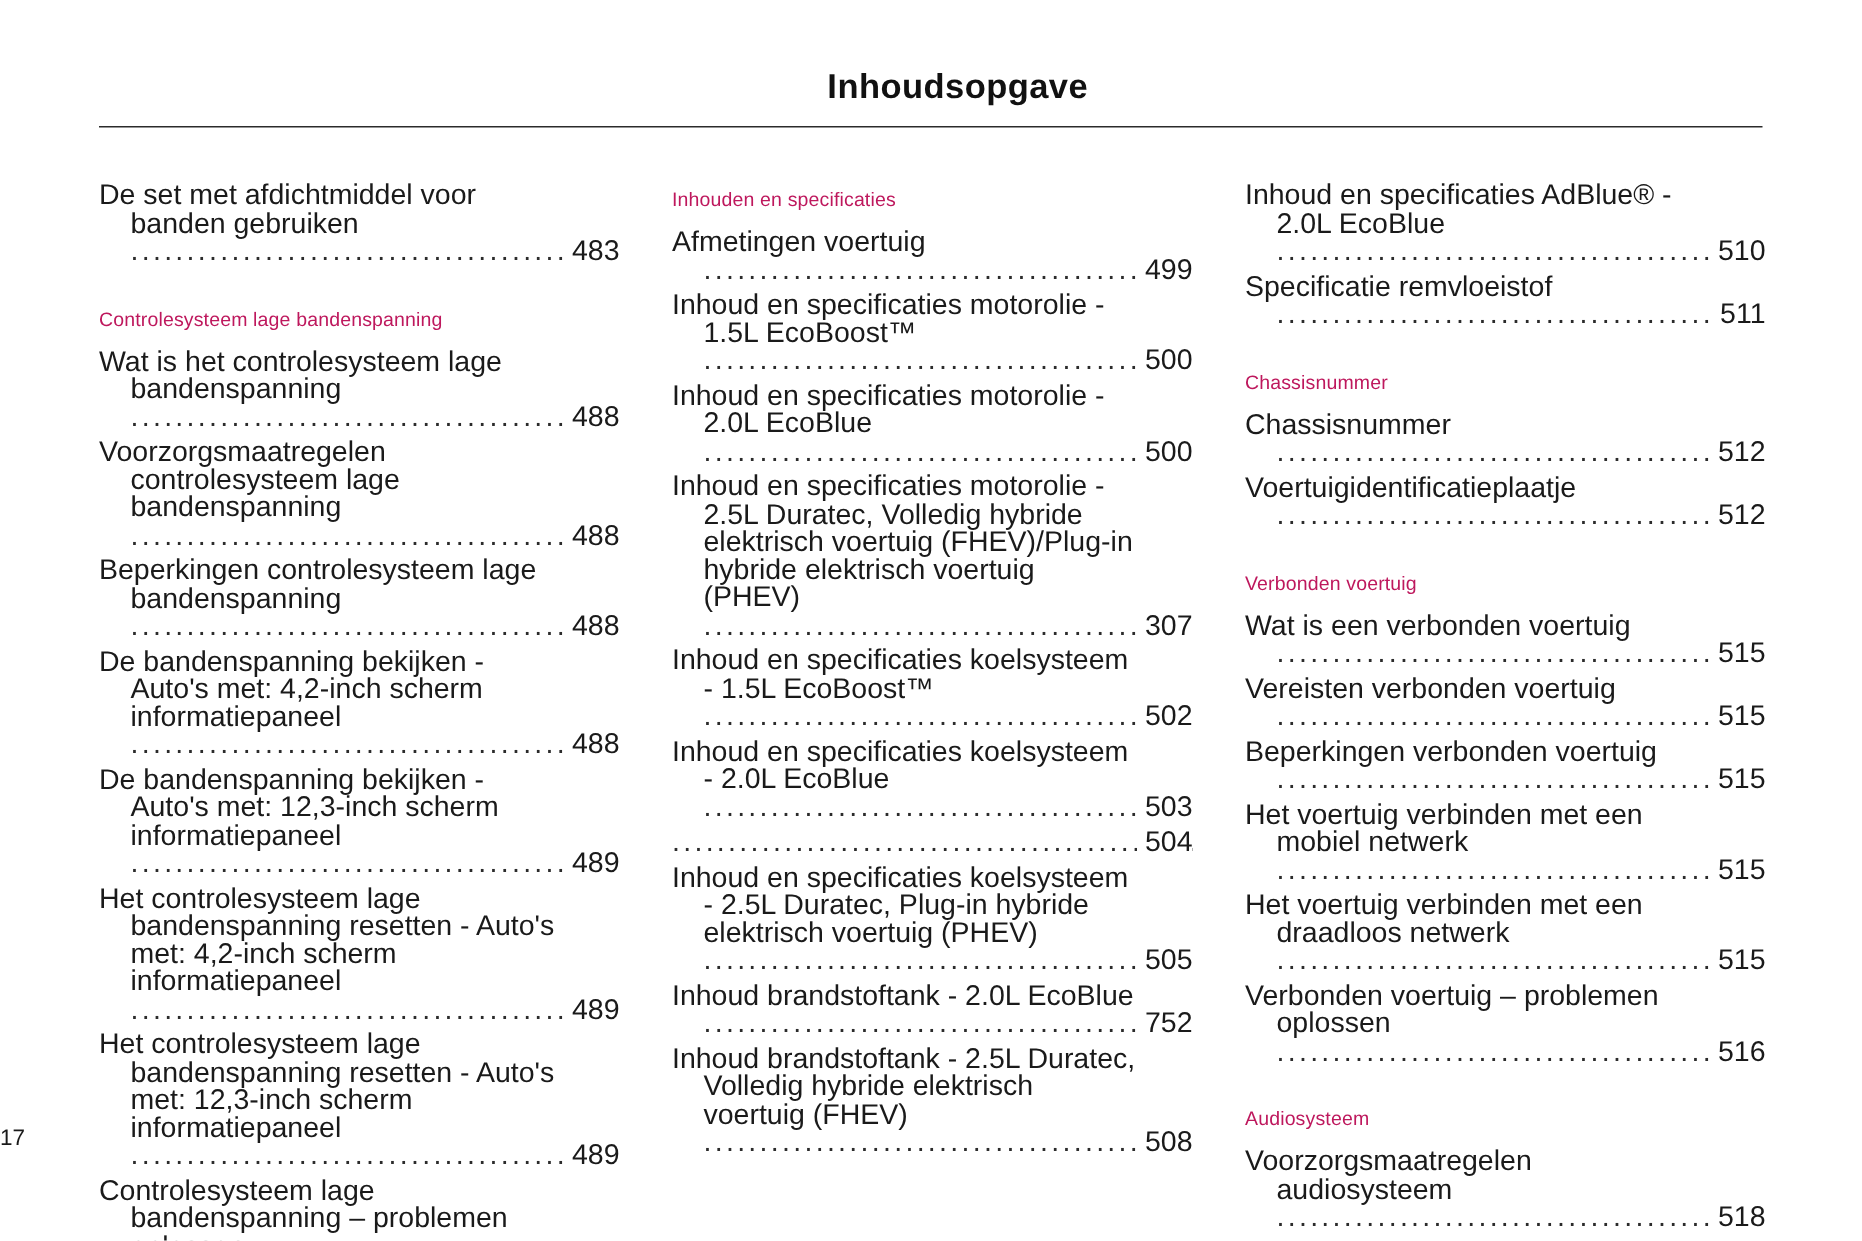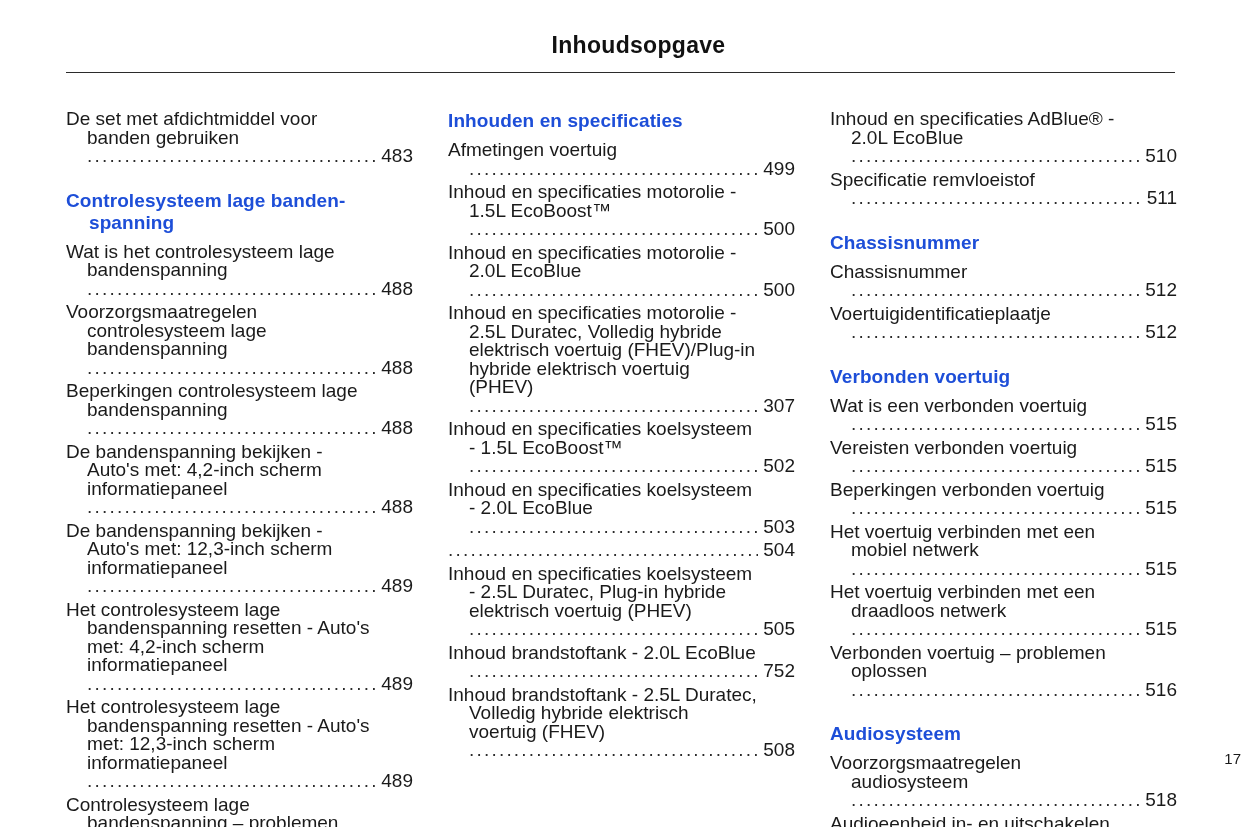--- a/index.html
+++ b/index.html
@@ -6,21 +6,21 @@
   html, body { background: #ffffff; }
   body {
     width: 1241px;
     height: 827px;
     position: relative;
     overflow: hidden;
     font-family: "Liberation Sans", "DejaVu Sans", sans-serif;
     color: #1a1a1a;
   }
   .page-title {
-    padding-top: 32px;
+    padding-top: 44px;
     text-align: center;
     font-size: 23px;
     font-weight: 700;
     letter-spacing: 0.3px;
     color: #111;
     margin-left: 36px;
   }
   .title-rule {
     border: 0;
     border-top: 1.5px solid #2b2b2b;
@@ -28,24 +28,24 @@
   }
   .toc-columns {
     display: flex;
     gap: 35px;
     padding: 37px 64px 0 66px;
     align-items: flex-start;
   }
   .toc-col { flex: 1 1 0; min-width: 0; }
   .toc-heading {
     margin: 24px 0 9px 0;
-    font-size: 19px;
+    font-size: 13px;
     line-height: 22px;
-    font-weight: 700;
-    color: #1d4ed8;
+    font-weight: 400;
+    color: #be185d;
     padding-left: 23px;
     text-indent: -23px;
     letter-spacing: 0.1px;
   }
   .toc-section:first-child .toc-heading { margin-top: 0; }
   .toc-entry {
     position: relative;
     overflow: hidden;
     font-size: 19px;
     line-height: 18.5px;
@@ -69,21 +69,21 @@
     padding-left: 5px;
     text-indent: 0;
     line-height: 18.5px;
     color: #1a1a1a;
   }
   .page-footer {
     position: absolute;
     left: 0;
     right: 0;
     bottom: 60px;
-    text-align: right;
+    text-align: left;
     font-size: 15px;
     color: #1a1a1a;
   }
 </style>
 </head>
 <body>
 
 <div class="sheet">
 
   <h1 class="page-title">Inhoudsopgave</h1>

